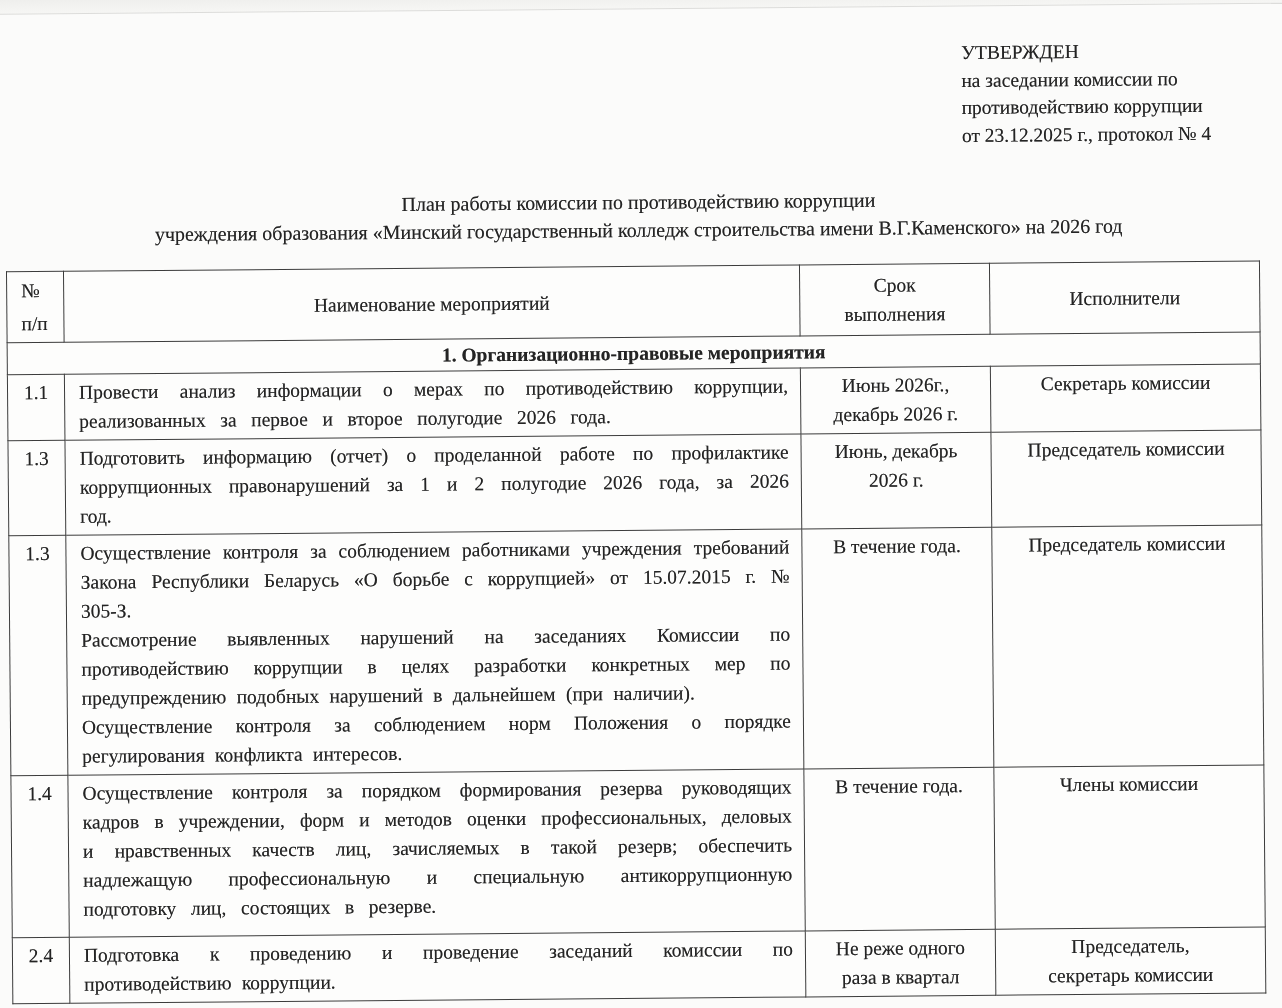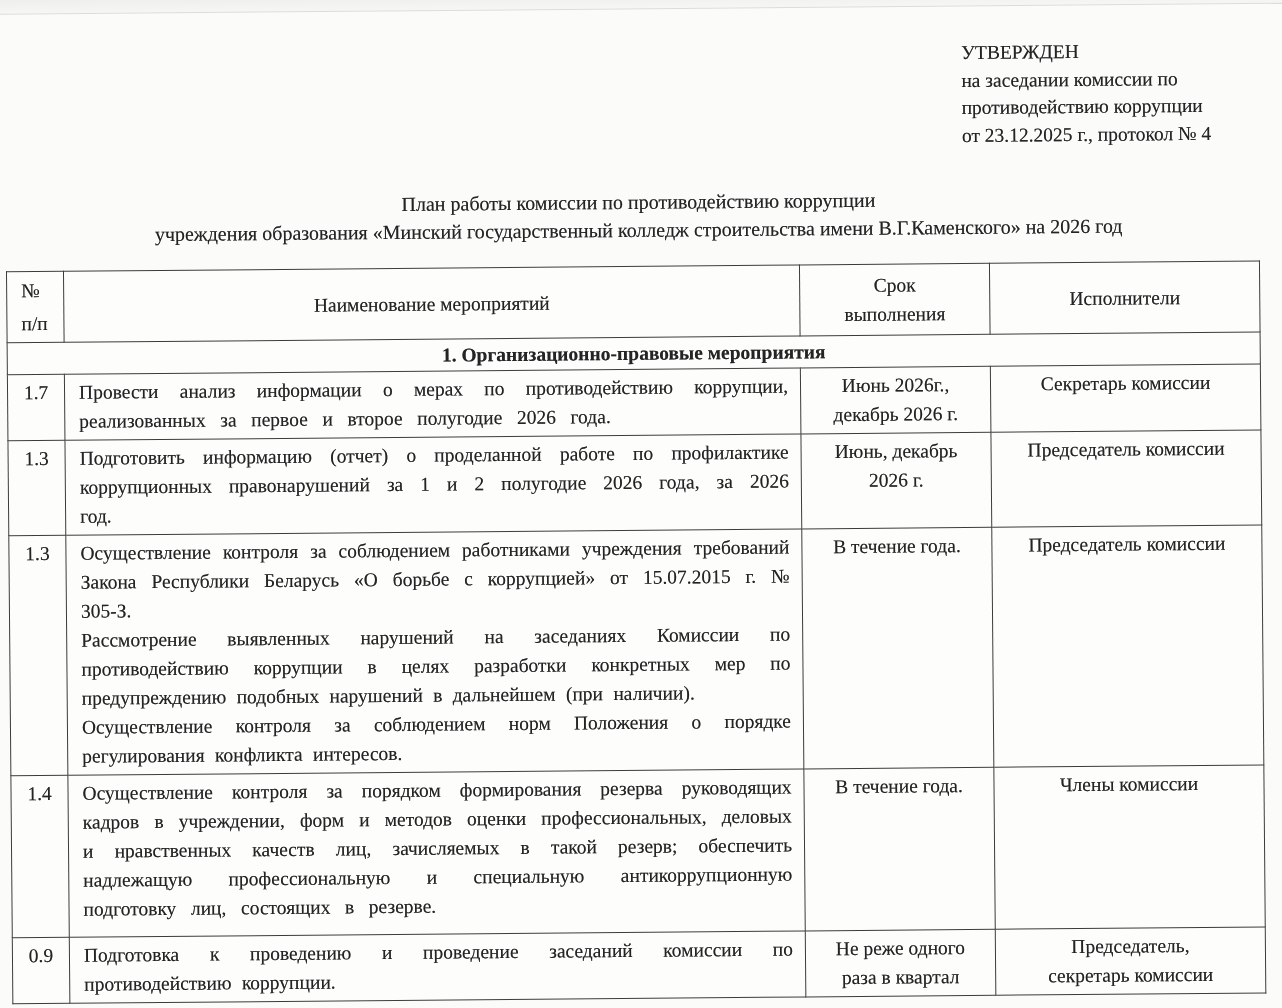--- a/index.html
+++ b/index.html
@@ -133,21 +133,21 @@
 выполнения</th>
         <th class="c-exec">Исполнители</th>
       </tr>
     </thead>
     <tbody>
       <tr class="section">
         <td colspan="4">1. Организационно-правовые мероприятия</td>
       </tr>
 
       <tr class="r r1">
-        <td class="num">1.7</td>
+        <td class="num">1.1</td>
         <td class="name spread">Провести анализ информации о мерах по противодействию коррупции, реализованных за первое и второе полугодие 2026 года.</td>
         <td class="term">Июнь 2026г.,
 декабрь 2026 г.</td>
         <td class="exec">Секретарь комиссии</td>
       </tr>
 
       <tr class="r r2">
         <td class="num">1.3</td>
         <td class="name spread">Подготовить информацию (отчет) о проделанной работе по профилактике коррупционных правонарушений за 1 и 2 полугодие 2026 года, за 2026 год.</td>
         <td class="term">Июнь, декабрь
@@ -165,21 +165,21 @@
       </tr>
 
       <tr class="r r4">
         <td class="num">1.4</td>
         <td class="name spread">Осуществление контроля за порядком формирования резерва руководящих кадров в учреждении, форм и методов оценки профессиональных, деловых и нравственных качеств лиц, зачисляемых в такой резерв; обеспечить надлежащую профессиональную и специальную антикоррупционную подготовку лиц, состоящих в резерве.</td>
         <td class="term">В течение года.</td>
         <td class="exec">Члены комиссии</td>
       </tr>
 
       <tr class="r r5">
-        <td class="num">0.9</td>
+        <td class="num">2.4</td>
         <td class="name">Подготовка к проведению и проведение заседаний комиссии по противодействию коррупции.</td>
         <td class="term">Не реже одного
 раза в квартал</td>
         <td class="exec">Председатель,
 секретарь комиссии</td>
       </tr>
     </tbody>
   </table>
 
 </div>

